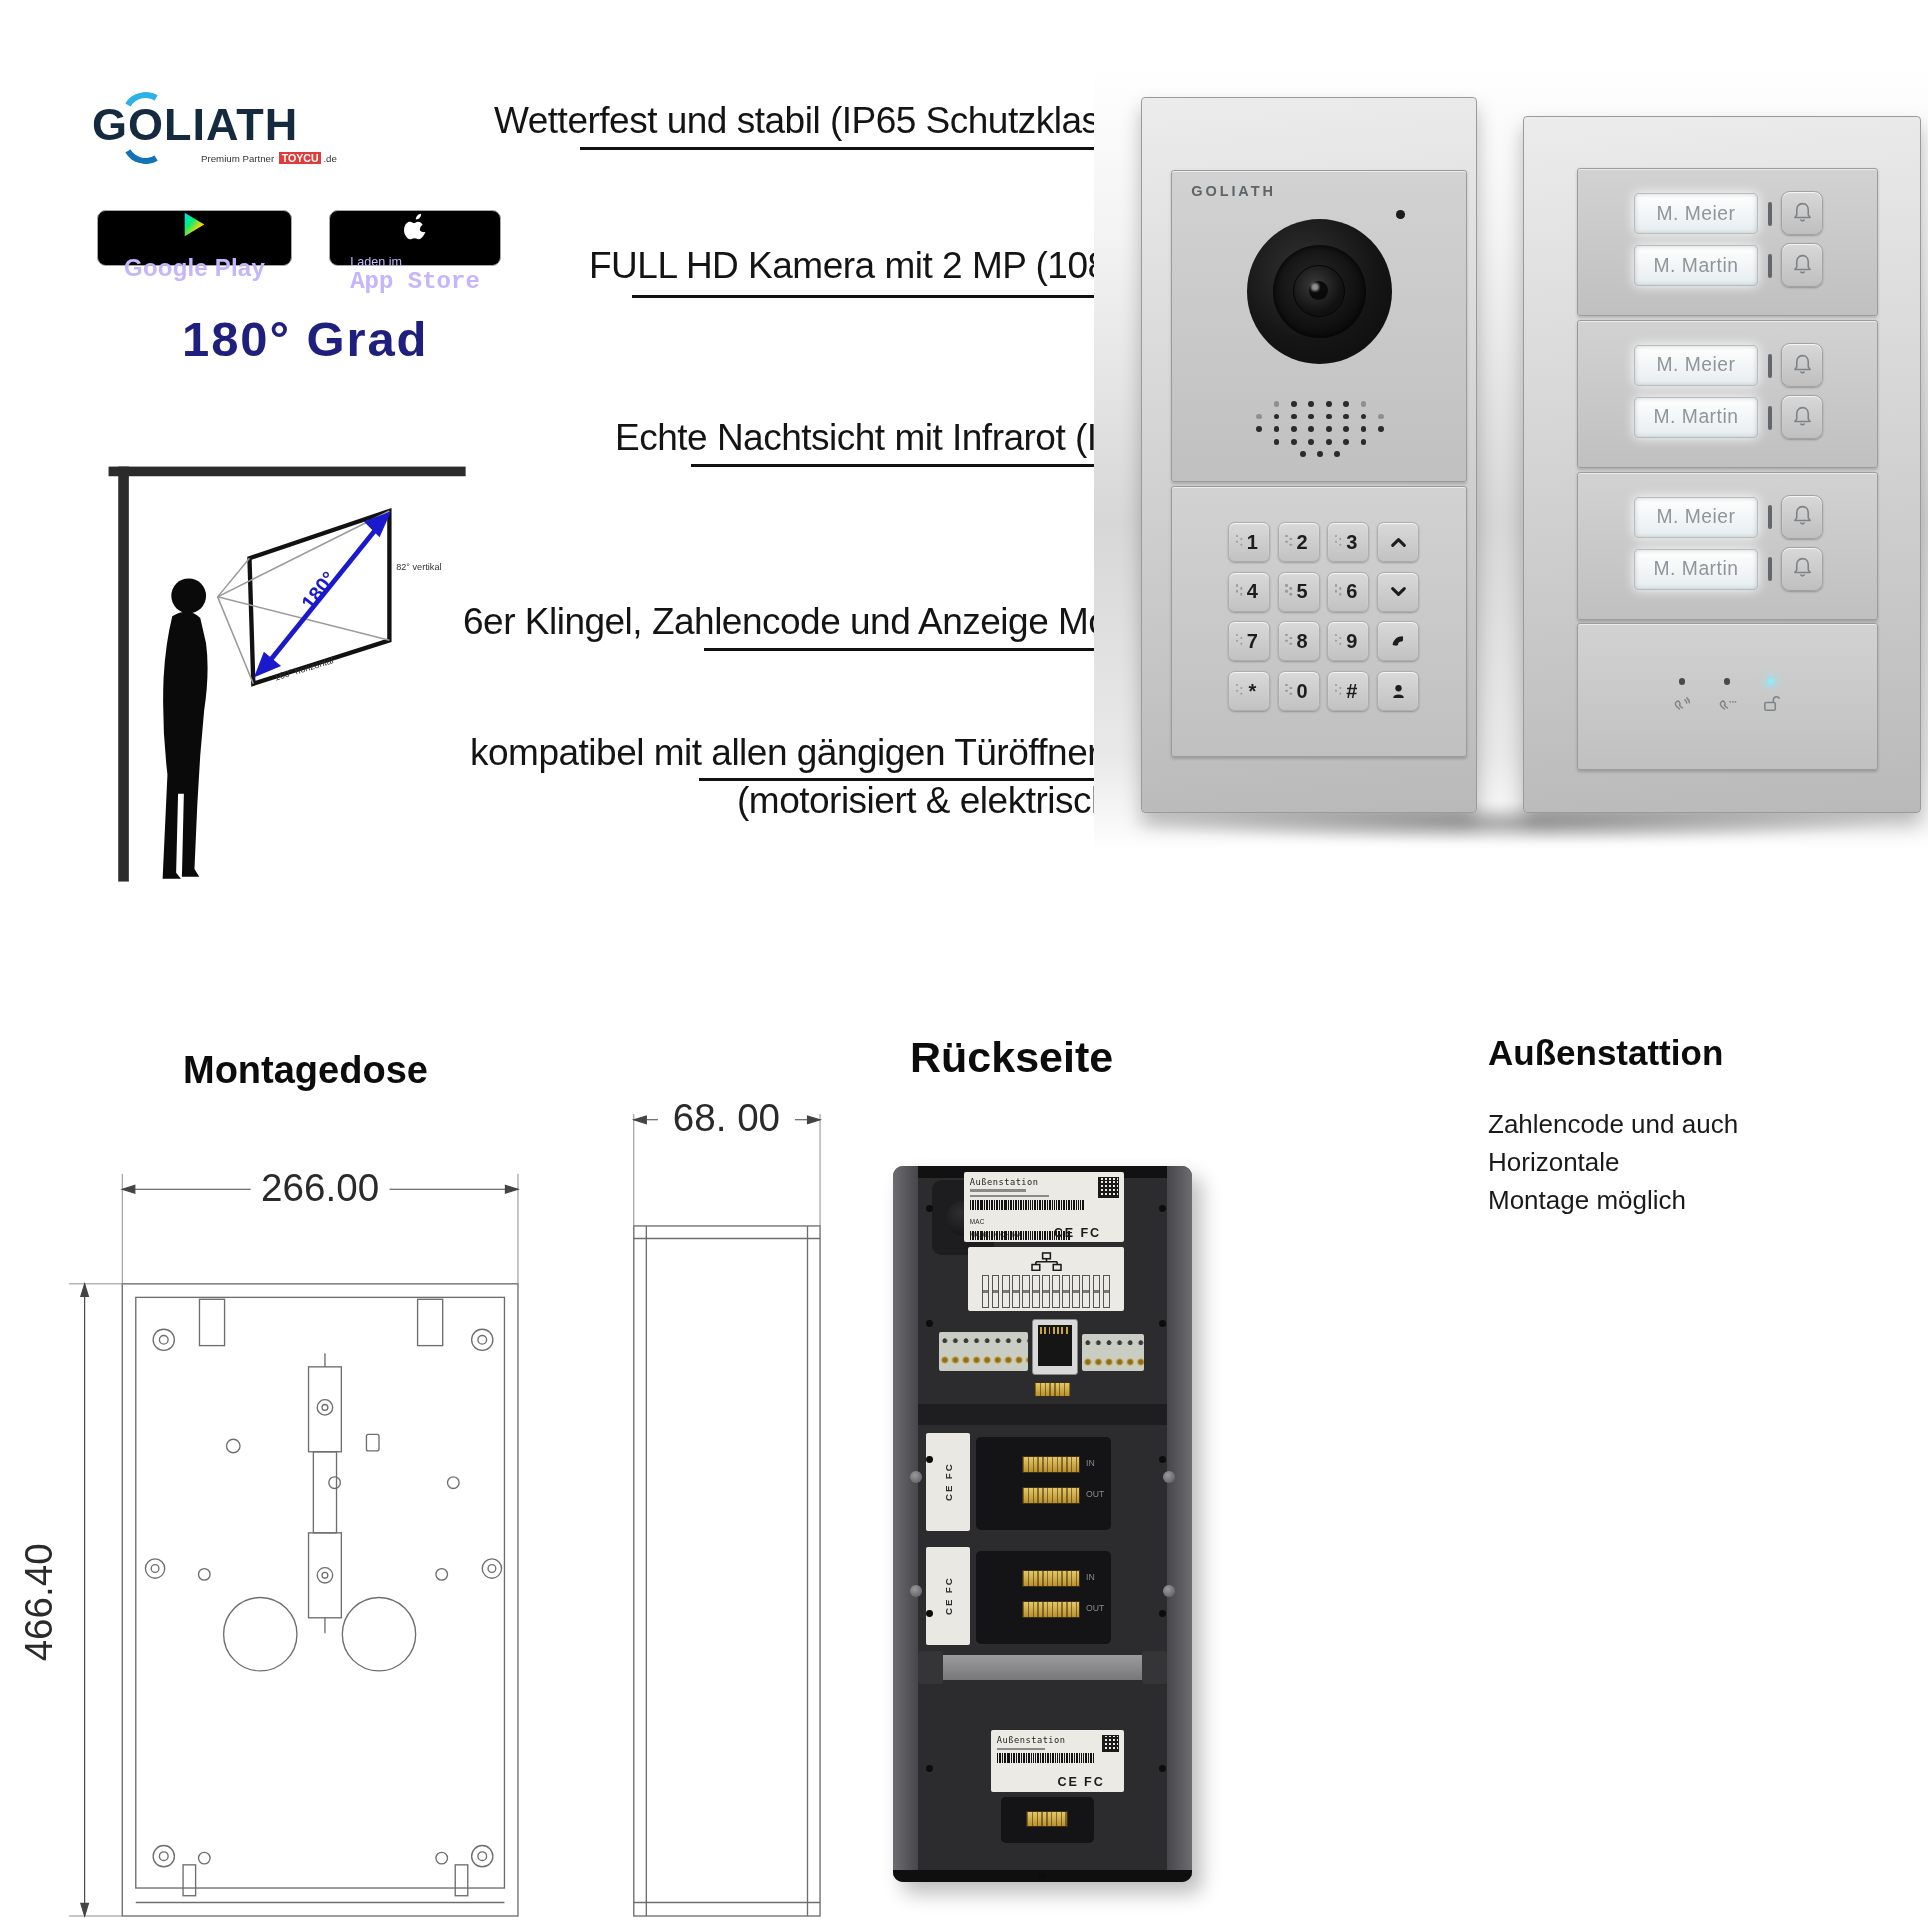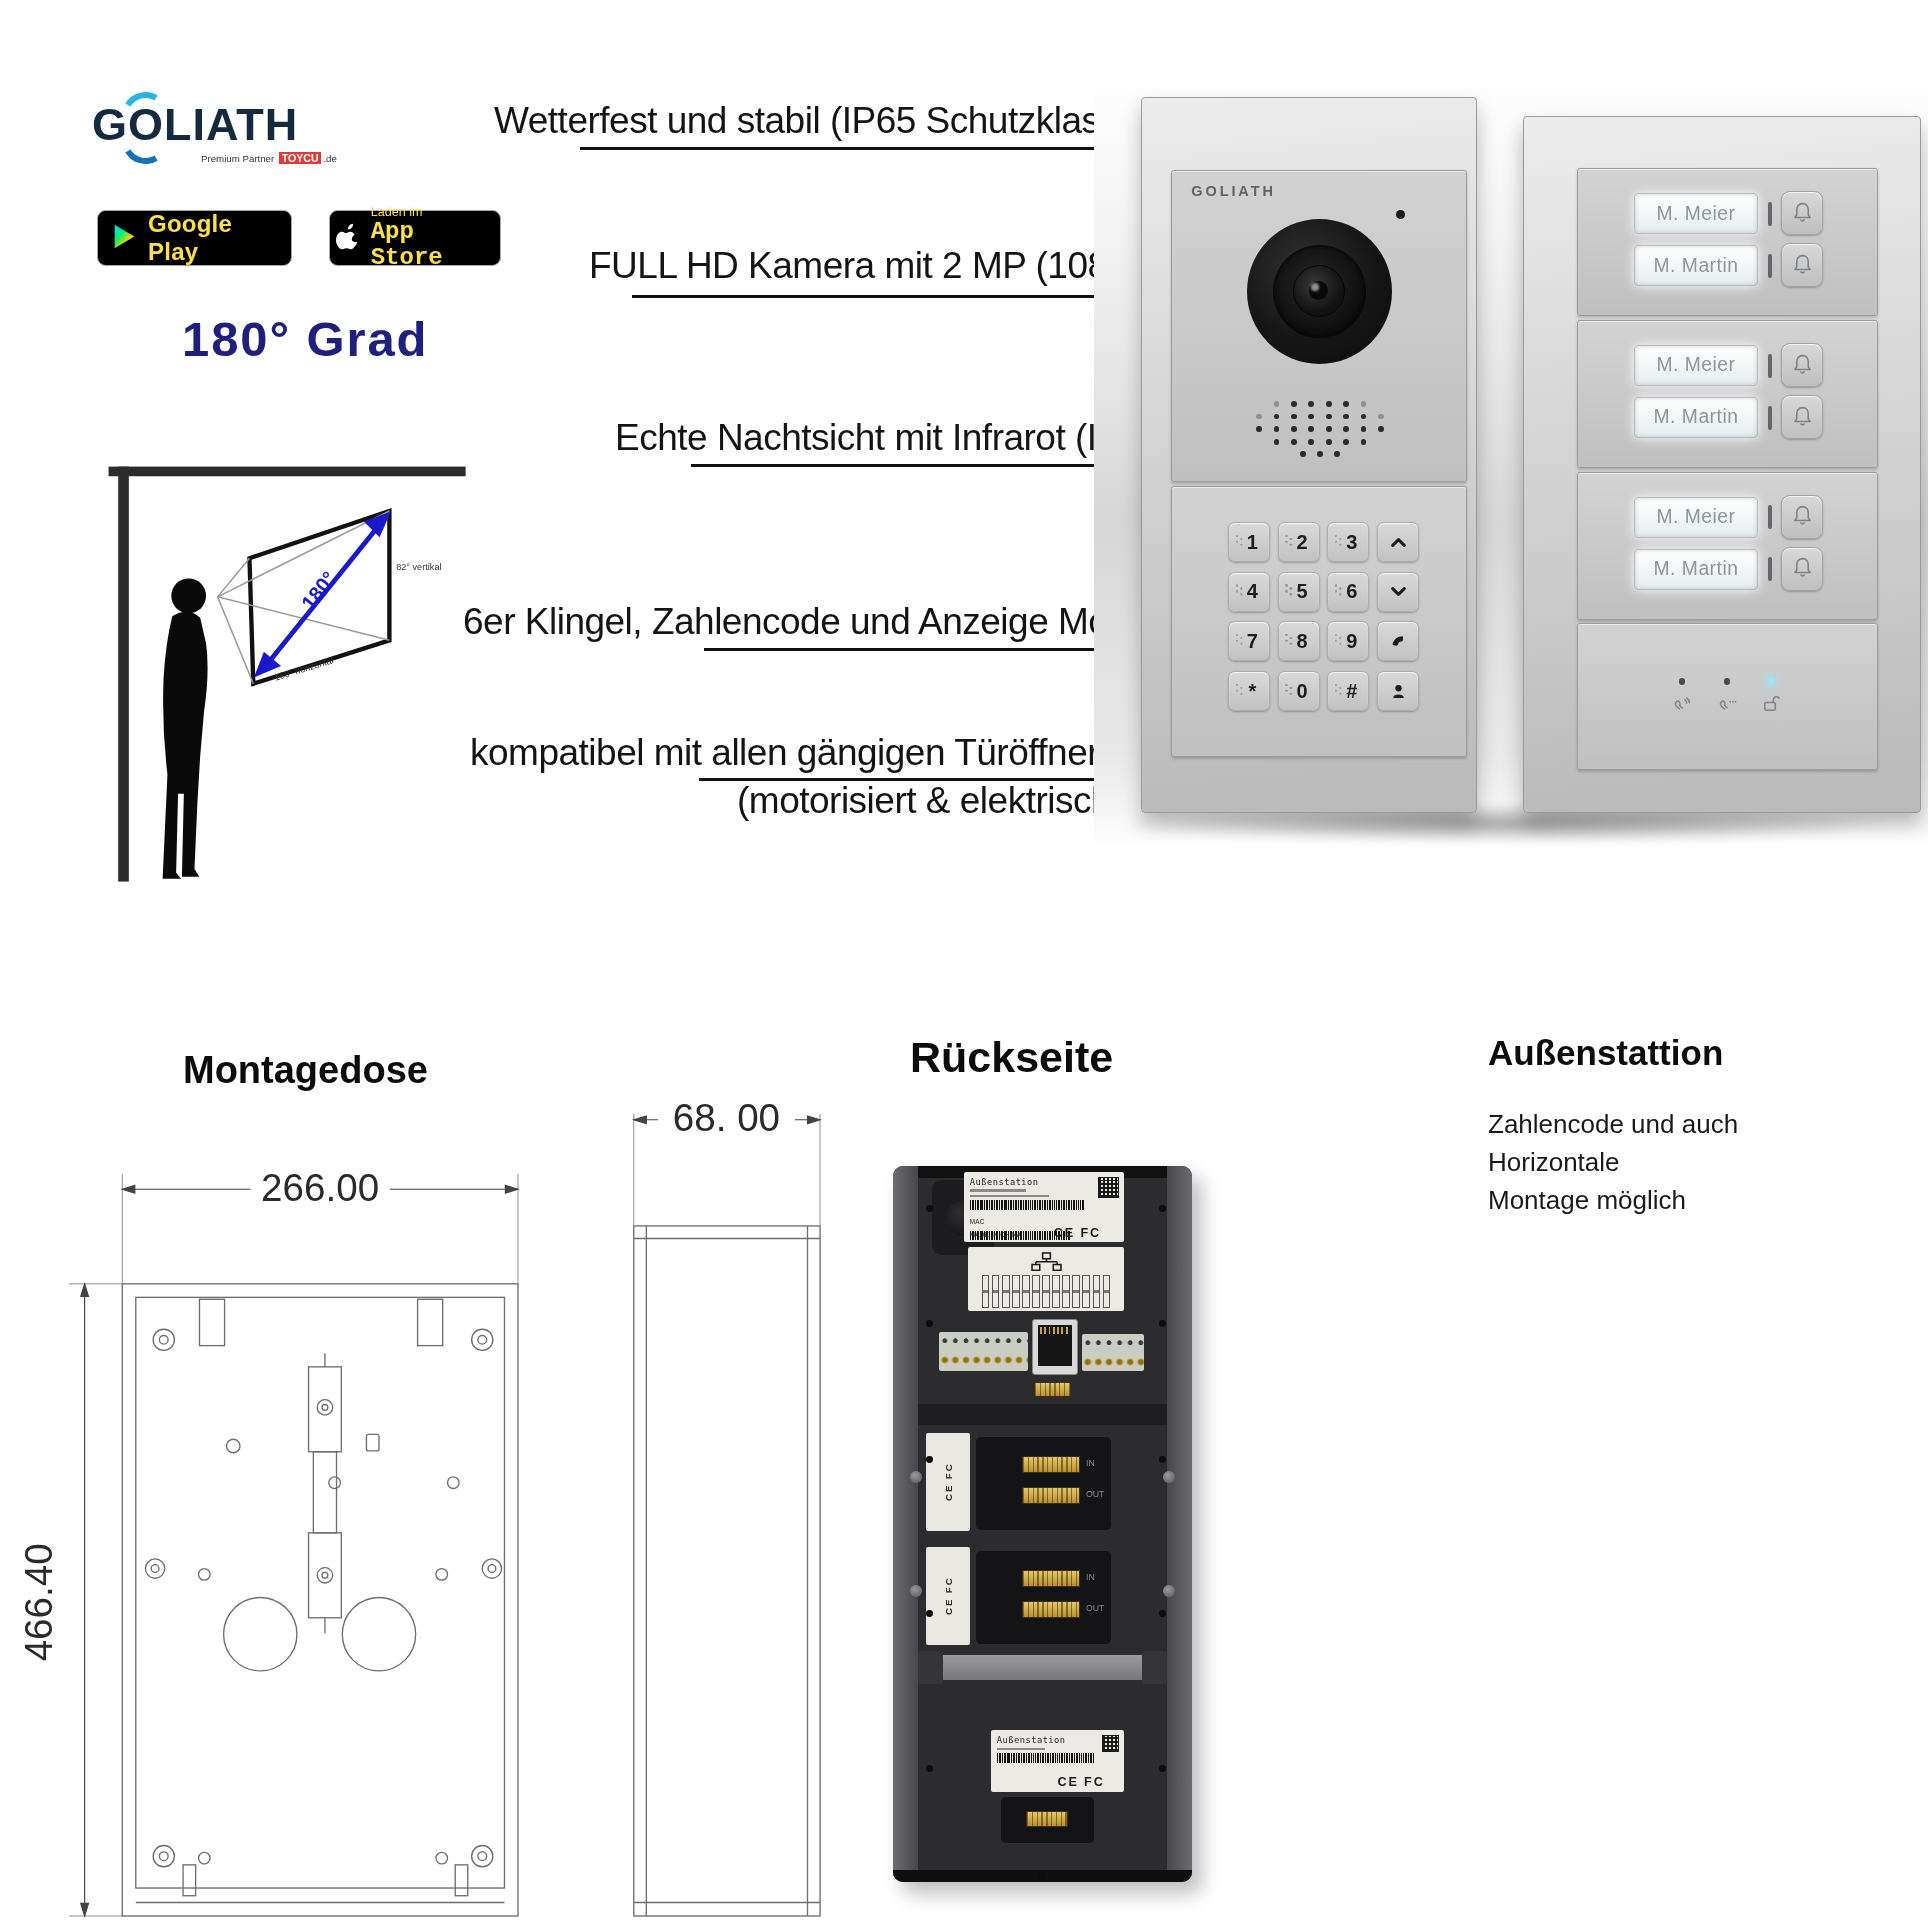--- a/index.html
+++ b/index.html
@@ -13,21 +13,21 @@
   .arc{position:absolute;width:35px;height:35px;border-radius:50%;border:6.8px solid transparent;}
   .arc-top{left:30px;top:-9.7px;border-top-color:#2bb3e8;transform:rotate(-14deg);}
   .arc-bot{left:30px;top:15.4px;border-bottom-color:#1273b8;transform:rotate(14deg);}
   .logo-sub{position:absolute;left:85px;top:50px;font-size:9.7px;color:#333;white-space:nowrap;padding-left:24px;}
   .toycu{display:inline-block;background:#e03a3a;color:#fff;font-weight:700;font-size:10.6px;
          padding:0 2.9px;margin:0 1.9px;}
 
   
   .badges{left:97px;top:210px;display:flex;gap:37px;}
   .badge{height:56px;background:#000;border-radius:8.7px;border:1.4px solid #a6a6a6;
-         display:flex;align-items:center;color:#fde047;box-sizing:border-box;}
+         display:flex;align-items:center;color:#c4b5fd;box-sizing:border-box;flex-direction:column;}
   .badge-gp{width:195px;padding:0 13.5px;gap:11.6px;}
   .badge-as{width:172px;padding:0 4px;gap:9.7px;}
   .gp-text{font-size:24px;font-weight:700;letter-spacing:0.2px;}
   .as-lines{display:flex;flex-direction:column;line-height:1.05;}
   .as-small{font-size:12.6px;}
   .as-big{font-size:24px;font-weight:700;font-family:Liberation Mono, monospace;}
 
   
   .headline{left:182px;top:315px;color:#1f1f7d;font-weight:800;line-height:1;}
   .headline .h1{font-size:49px;letter-spacing:1.9px;}

